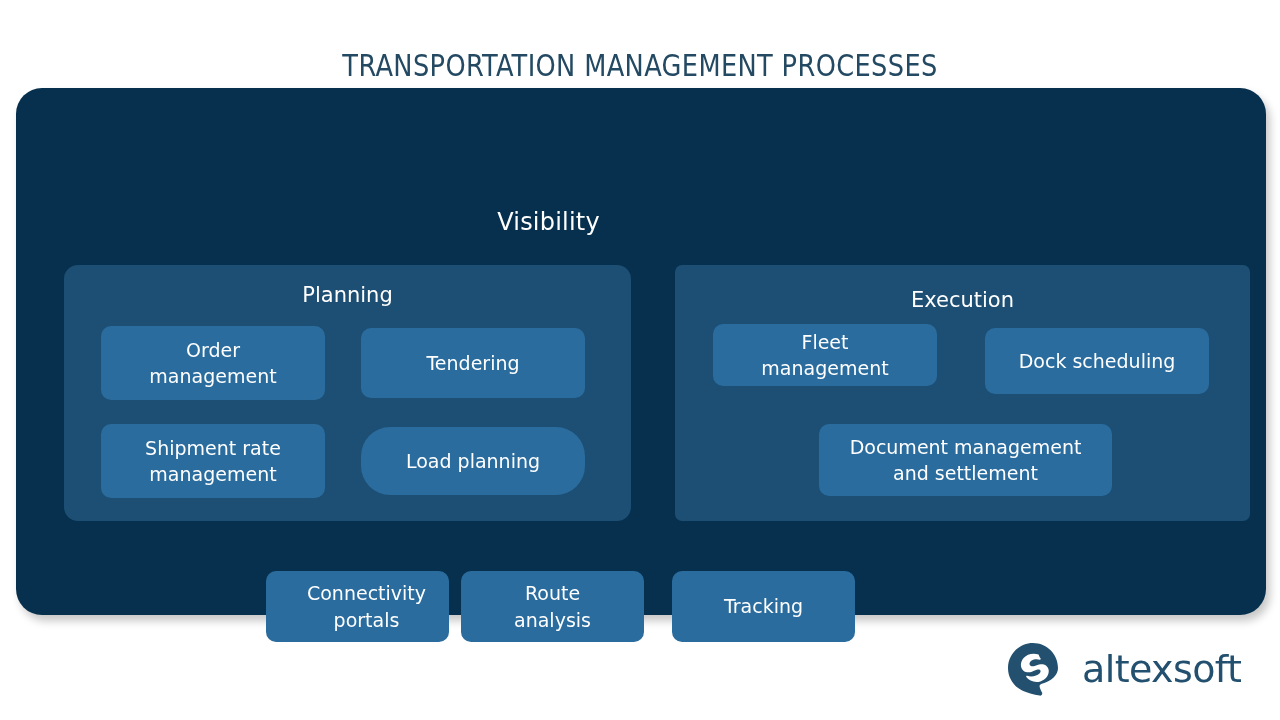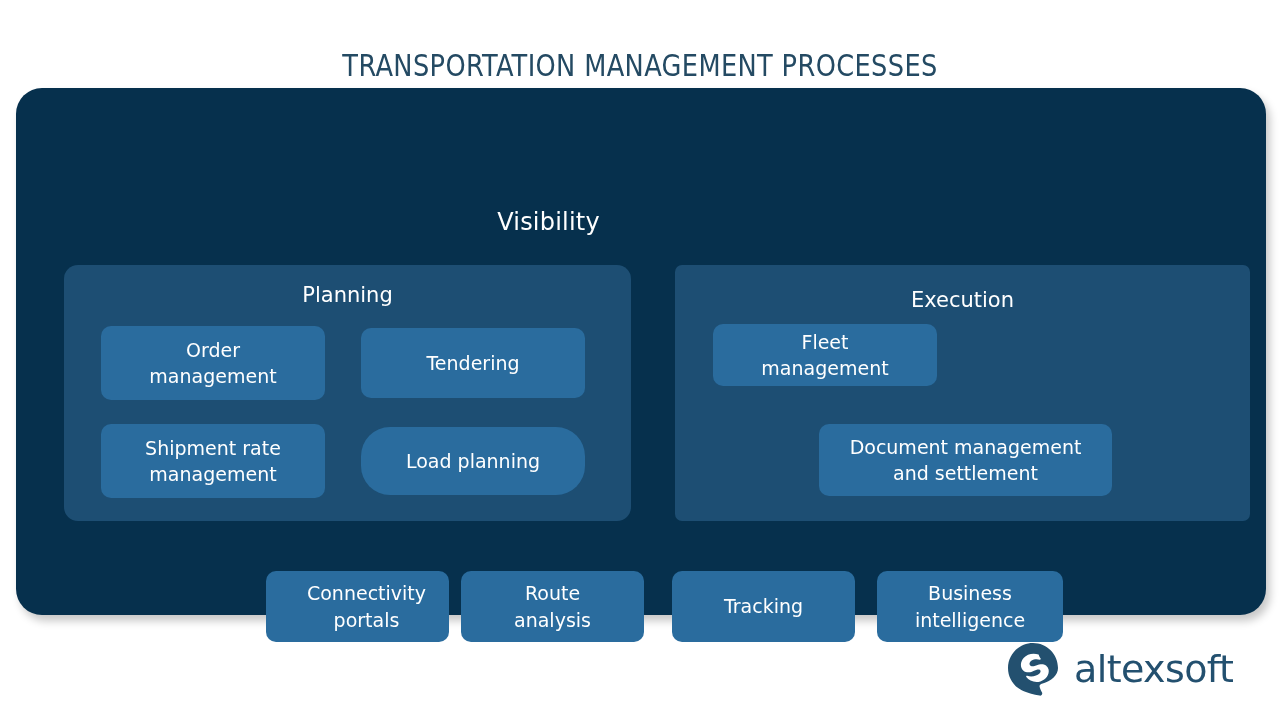--- a/index.html
+++ b/index.html
@@ -141,21 +141,21 @@
   }
   .logo-mark {
     width: 56px;
     height: 56px;
     flex: 0 0 56px;
   }
   .logo-word {
     font-size: 38px;
     color: #23506f;
     letter-spacing: -0.6px;
-    margin-left: 12px;
+    margin-left: 20px;
     font-weight: 400;
     font-family: "DejaVu Sans", "Liberation Sans", sans-serif;
   }
 </style>
 </head>
 <body>
 
 <div id="canvas">
 
   <h1 class="page-title">TRANSPORTATION MANAGEMENT PROCESSES</h1>
@@ -178,34 +178,33 @@
 
     <div class="process-box box-load-planning">Load planning</div>
 
     <div class="group-panel execution">
       <div class="group-title">Execution</div>
     </div>
 
     <div class="process-box box-fleet-management">Fleet
 management</div>
 
+    <div class="process-box box-dock-scheduling">Dock scheduling</div>
 
     <div class="process-box box-document-management">Document management
 and settlement</div>
 
     <div class="process-box box-connectivity-portals">Connectivity
 portals</div>
 
     <div class="process-box box-route-analysis">Route
 analysis</div>
 
     <div class="process-box box-tracking">Tracking</div>
 
-    <div class="process-box box-business-intelligence">Business
-intelligence</div>
 
   </div>
 
   <div class="logo">
     <svg class="logo-mark" viewBox="0 0 56 56">
       <path d="M27 2 C13.2 2 2 13.2 2 27 C2 37.6 8.6 46.7 17.9 50.3
                C22.4 52.1 27.4 53.6 33.6 54.6 C35.6 54.9 36.9 53.0 35.9 51.3
                C34.7 49.2 34.0 47.6 33.6 45.6 C33.4 44.5 34.1 43.5 35.1 43.0
                C46.0 39.9 52.0 33.9 52.0 27 C52.0 13.2 40.8 2 27 2 Z" fill="#23506f"></path>
       <path d="M32.6 13.6 C27.4 11.6 21.2 12.9 17.6 17.0

